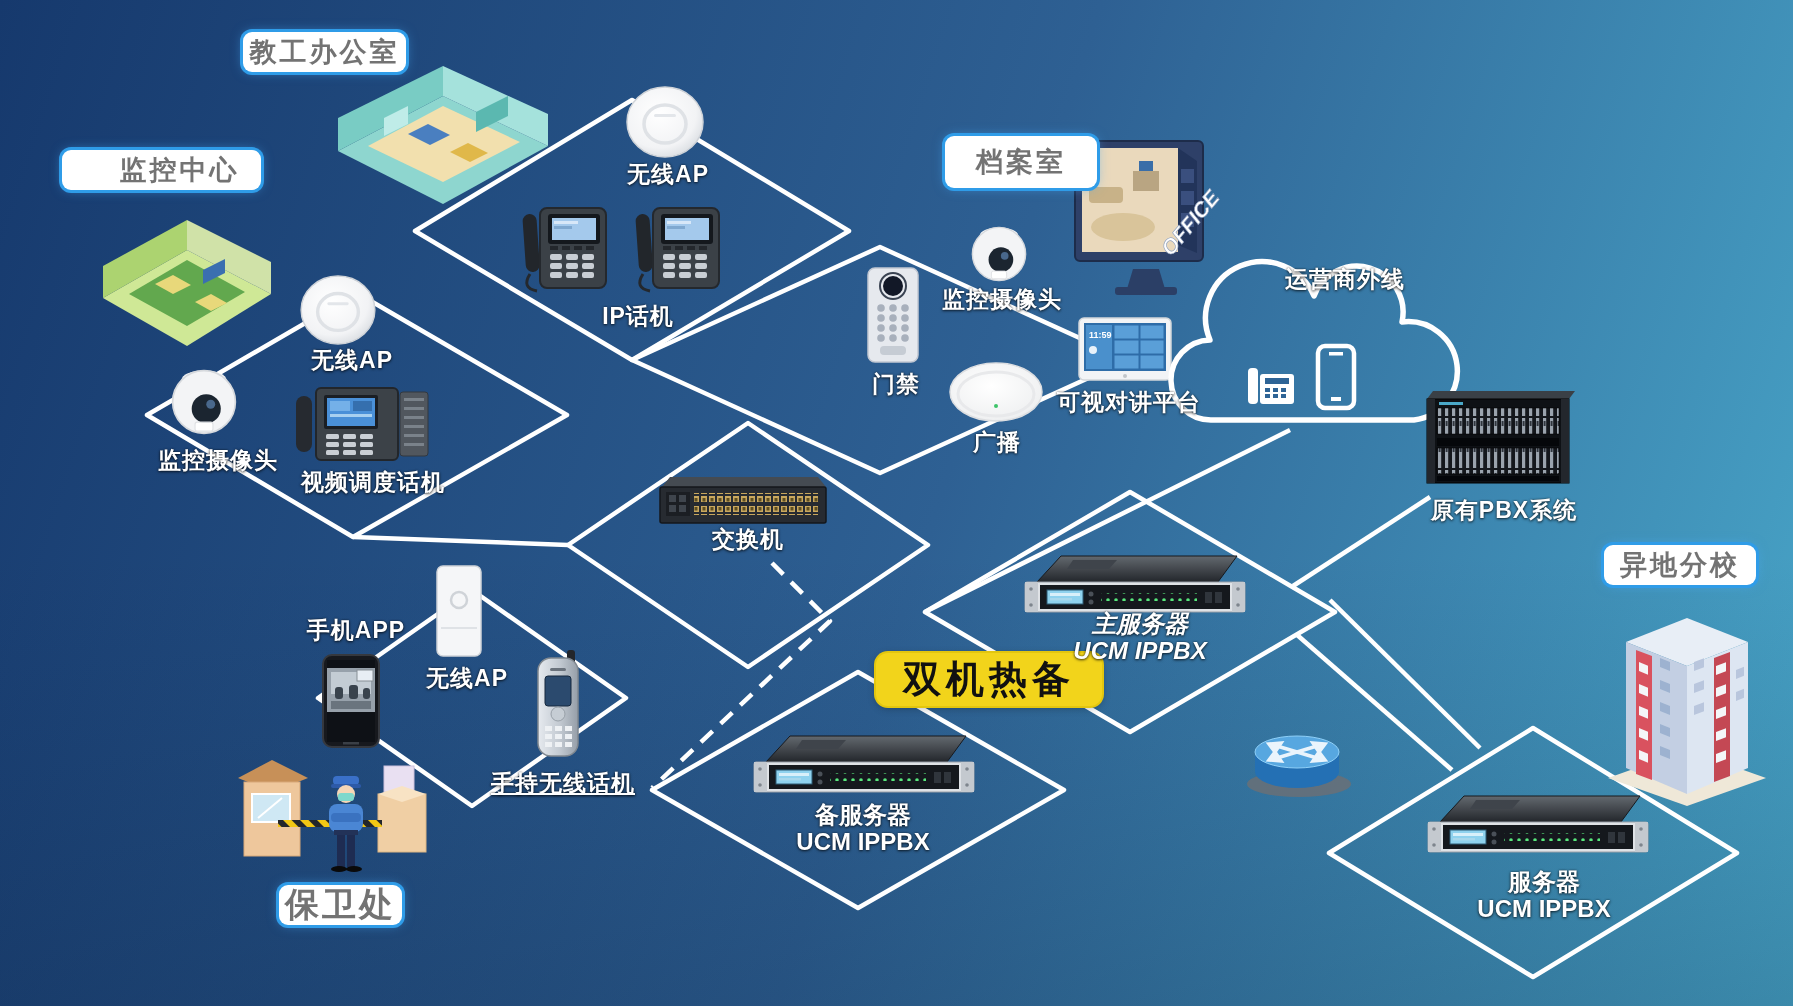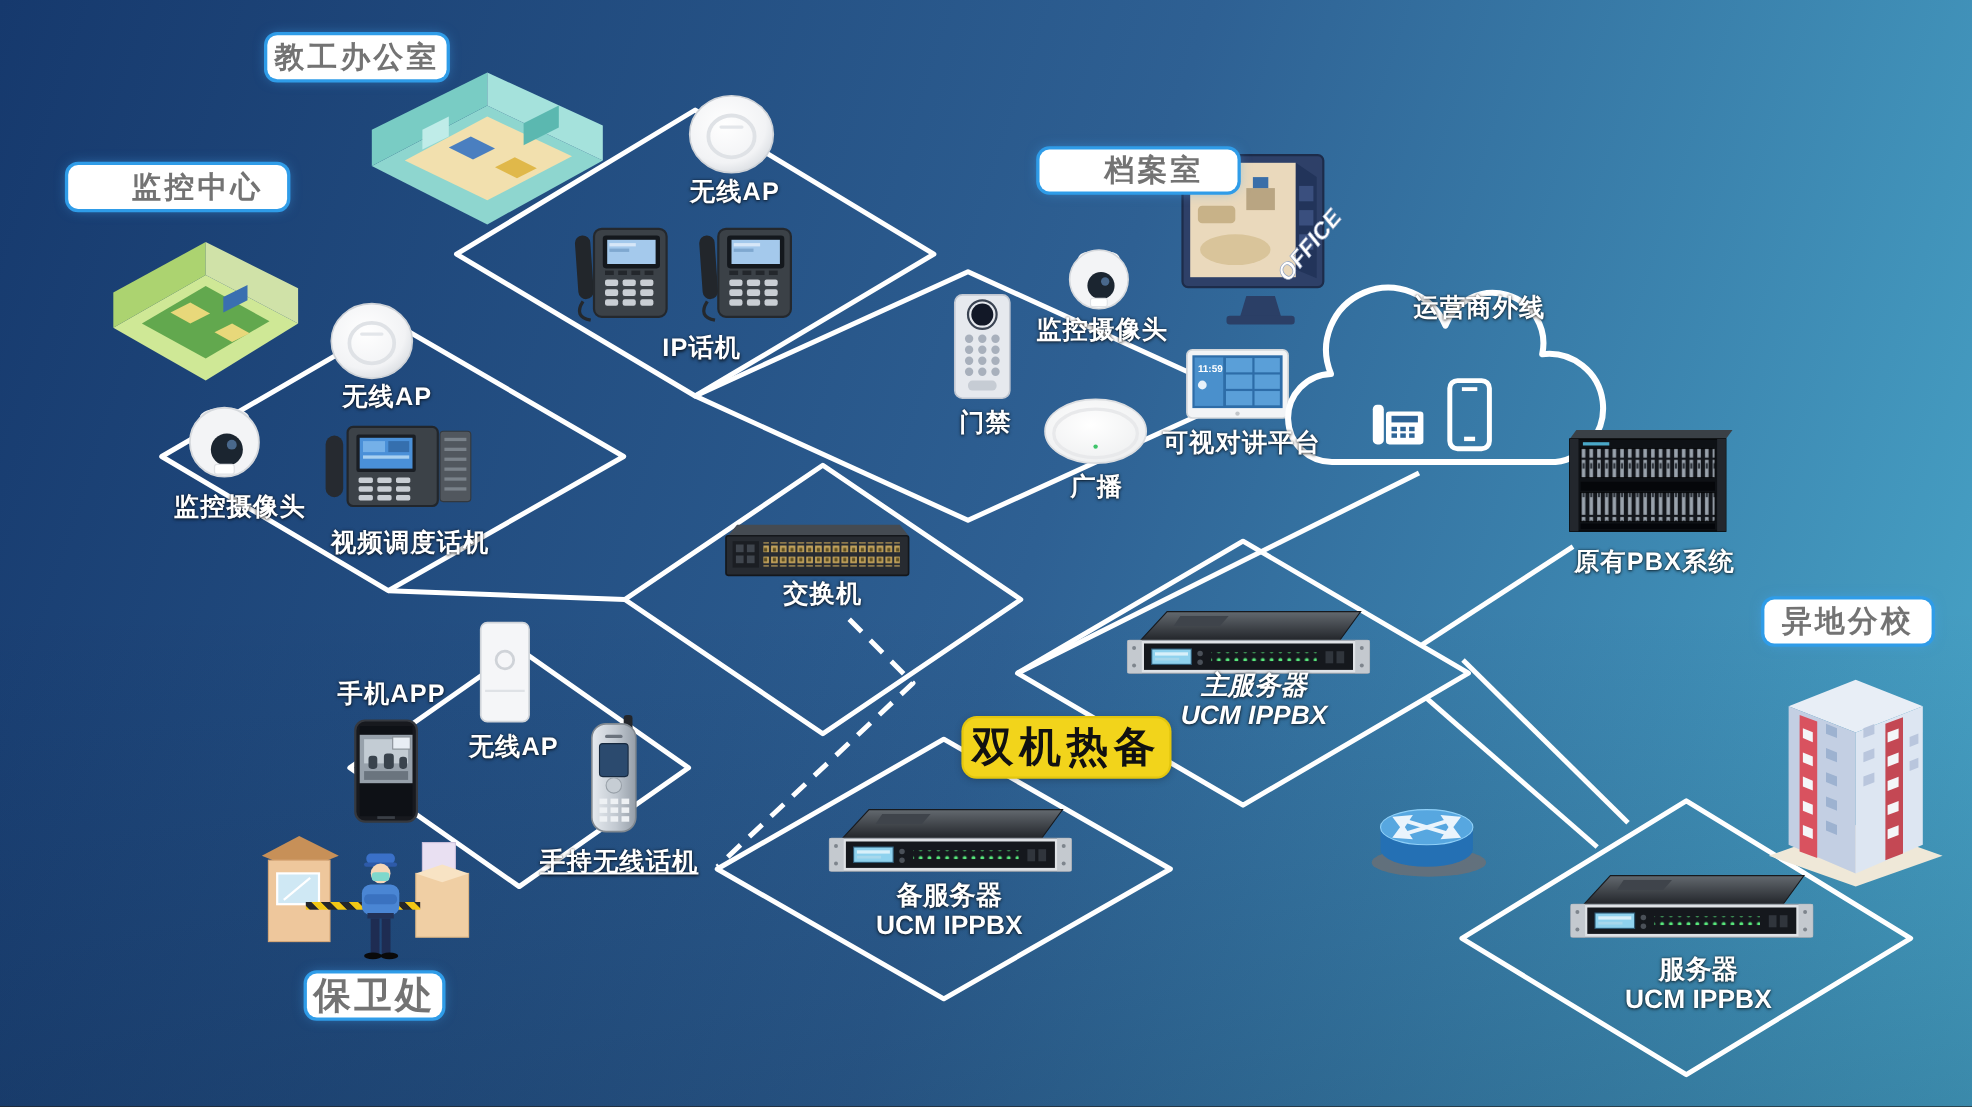--- a/index.html
+++ b/index.html
@@ -430,31 +430,31 @@
     <rect x="11" y="59" width="8" height="32" fill="#1e2c52"></rect>
     <rect x="21" y="59" width="8" height="32" fill="#1e2c52"></rect>
     <ellipse cx="13" cy="93" rx="8" ry="3" fill="#0a0a0a"></ellipse>
     <ellipse cx="28" cy="93" rx="8" ry="3" fill="#0a0a0a"></ellipse>
   </g>
 </g>
 </svg>
 
 <div class="abox" style="left:243px;top:32px;width:163px;height:40px;">教工办公室</div>
 <div class="abox" style="left:62px;top:150px;width:163px;height:40px;padding-left:36px;">监控中心</div>
-<div class="abox" style="left:945px;top:136px;width:152px;height:38px;padding-left:28px;">档案室</div>
+<div class="abox" style="left:945px;top:136px;width:152px;height:52px;">档案室</div>
 <div class="abox" style="left:1604px;top:545px;width:152px;height:40px;">异地分校</div>
 <div class="abox" style="left:279px;top:885px;width:123px;height:40px;font-size:34px;">保卫处</div>
-<div class="badge" style="left:876px;top:653px;width:187px;height:53px;">双机热备</div>
+<div class="badge" style="left:876px;top:653px;width:226px;height:53px;">双机热备</div>
 
 <div class="dlabel" style="left:668px;top:159px;">无线AP</div>
 <div class="dlabel" style="left:352px;top:345px;">无线AP</div>
 <div class="dlabel" style="left:467px;top:663px;">无线AP</div>
 <div class="dlabel" style="left:638px;top:301px;">IP话机</div>
 <div class="dlabel" style="left:218px;top:445px;">监控摄像头</div>
-<div class="dlabel" style="left:373px;top:478px;">视频调度话机</div>
+<div class="dlabel" style="left:373px;top:467px;">视频调度话机</div>
 <div class="dlabel" style="left:748px;top:524px;">交换机</div>
 <div class="dlabel" style="left:896px;top:369px;">门禁</div>
 <div class="dlabel" style="left:1002px;top:284px;">监控摄像头</div>
 <div class="dlabel" style="left:1129px;top:387px;">可视对讲平台</div>
 <div class="dlabel" style="left:997px;top:427px;text-align:center;">广播</div>
 <div class="dlabel" style="left:1345px;top:264px;">运营商外线</div>
 <div class="dlabel" style="left:1504px;top:495px;">原有PBX系统</div>
 <div class="dlabel" style="left:356px;top:615px;">手机APP</div>
 <div class="dlabel" style="left:563px;top:768px;text-decoration:underline;">手持无线话机</div>
 

